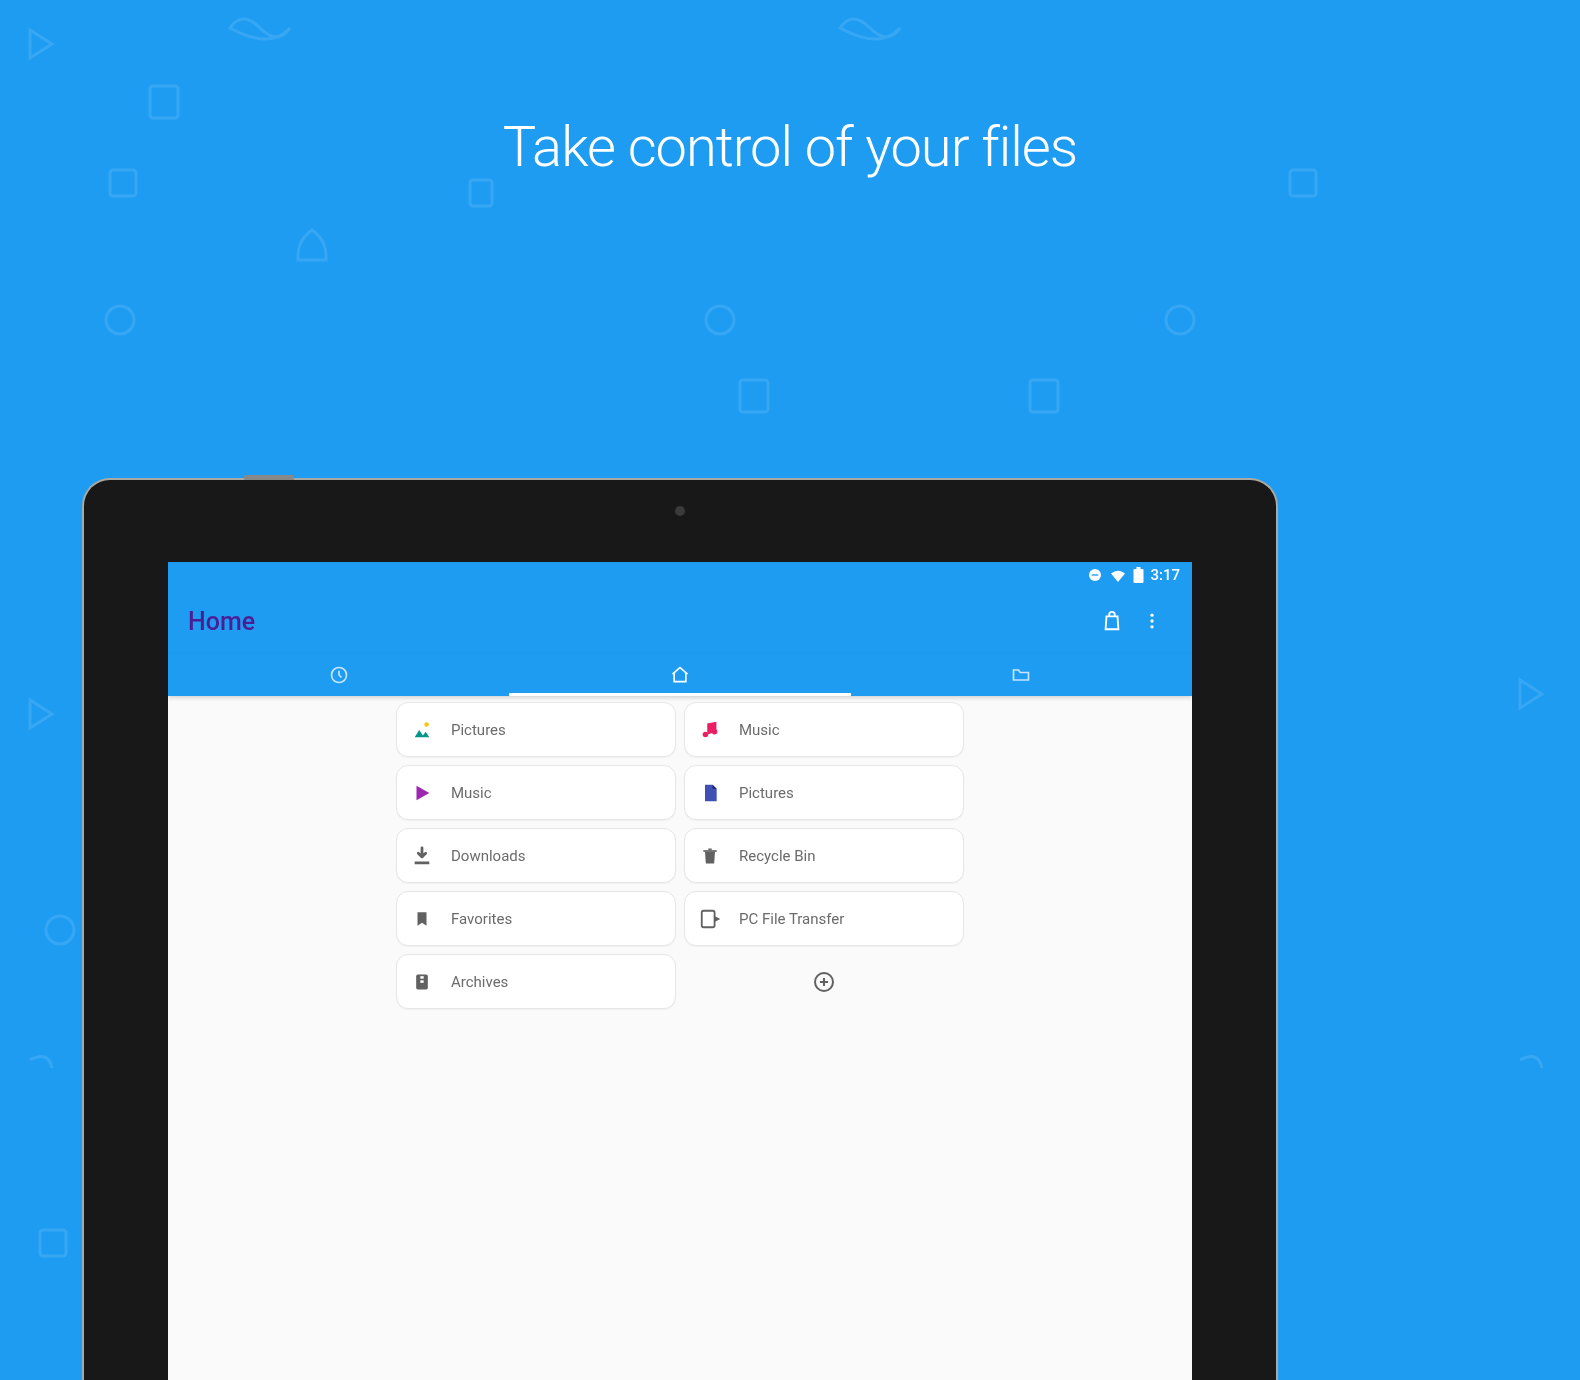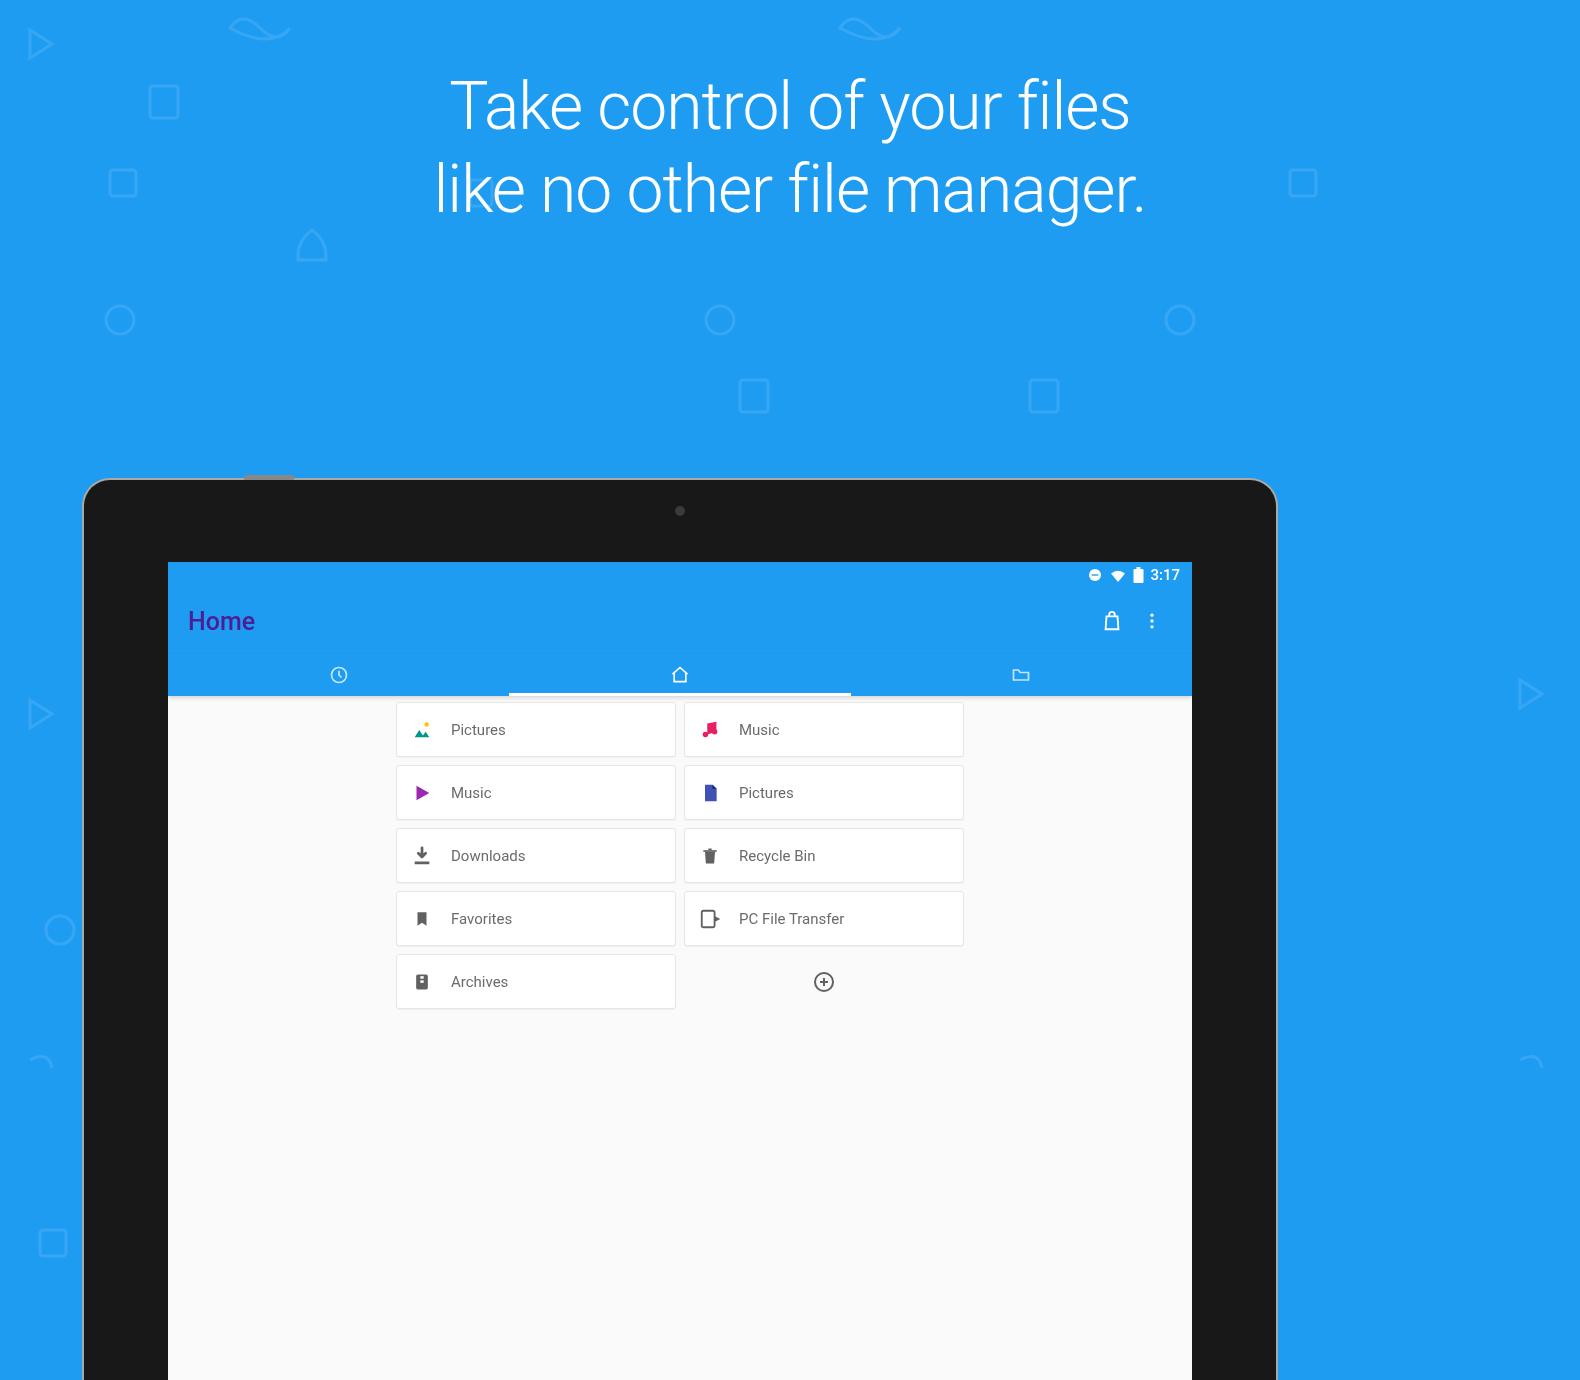--- a/index.html
+++ b/index.html
@@ -14,25 +14,25 @@
   .bg-pattern {
     position: absolute;
     inset: 0;
     opacity: 0.11;
     pointer-events: none;
   }
   .bg-pattern svg { position: absolute; }
   .headline {
     text-align: center;
     color: #fff;
-    font-size: 66px;
+    font-size: 56px;
     font-weight: 300;
     line-height: 1.26;
     letter-spacing: -1px;
-    padding-top: 65px;
+    padding-top: 112px;
   }
   .tablet-frame {
     position: absolute;
     left: 82px;
     top: 478px;
     width: 1196px;
     height: 902px;
     background: #181818;
     border-radius: 28px 28px 0 0;
     border: 2px solid #a9a9a3;
@@ -131,21 +131,21 @@
     justify-content: center;
   }
   .grid {
     display: grid;
     grid-template-columns: 280px 280px;
     gap: 8px;
   }
   .card {
     background: #fff;
     border: 1px solid #e6e6e6;
-    border-radius: 3px;
+    border-radius: 12px;
     height: 55px;
     display: flex;
     align-items: center;
     padding: 0 14px;
     gap: 18px;
     cursor: pointer;
     box-shadow: 0 1px 1px rgba(0,0,0,.04);
   }
   .card .icon {
     width: 22px;
@@ -192,21 +192,20 @@
       <path d="M1520 1060 q18 -10 22 8"></path>
       <rect x="40" y="1230" width="26" height="26" rx="3"></rect>
       <path d="M30 700 l22 14 l-22 14 z"></path>
       <circle cx="60" cy="930" r="14"></circle>
     </g>
   </svg>
 </div>
 
 <div class="headline">
   <span>Take control of your files</span><br>
-  <span>like no other file manager.</span>
 </div>
 
 <div class="tablet-frame">
   <div class="side-btn"></div>
   <div class="camera-dot"></div>
 
   <div class="screen">
 
     <div class="status-bar">
       <svg width="16" height="16" viewBox="0 0 24 24" fill="#fff">

